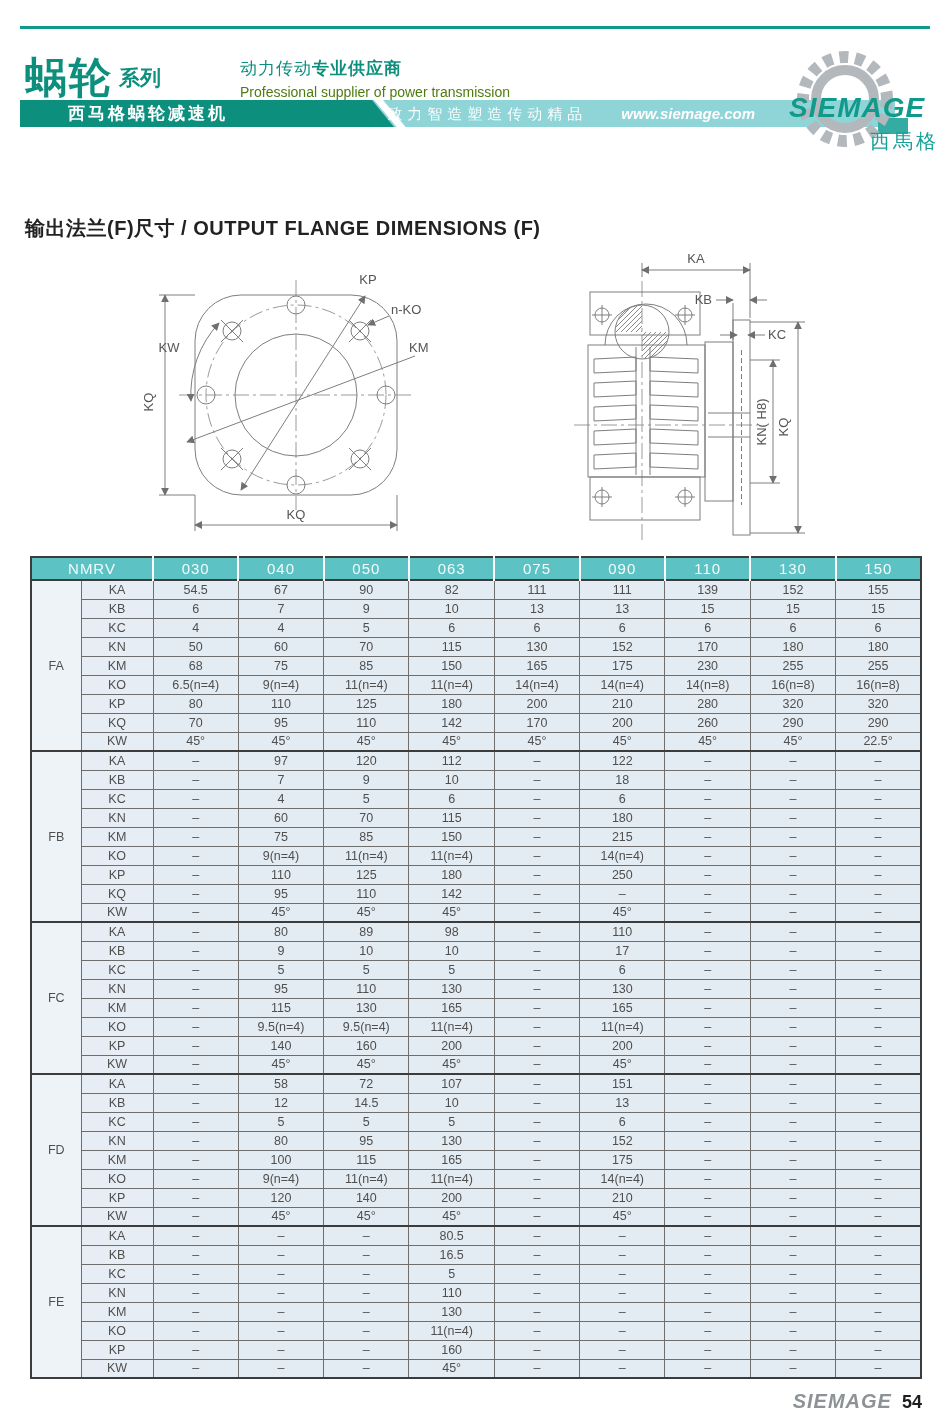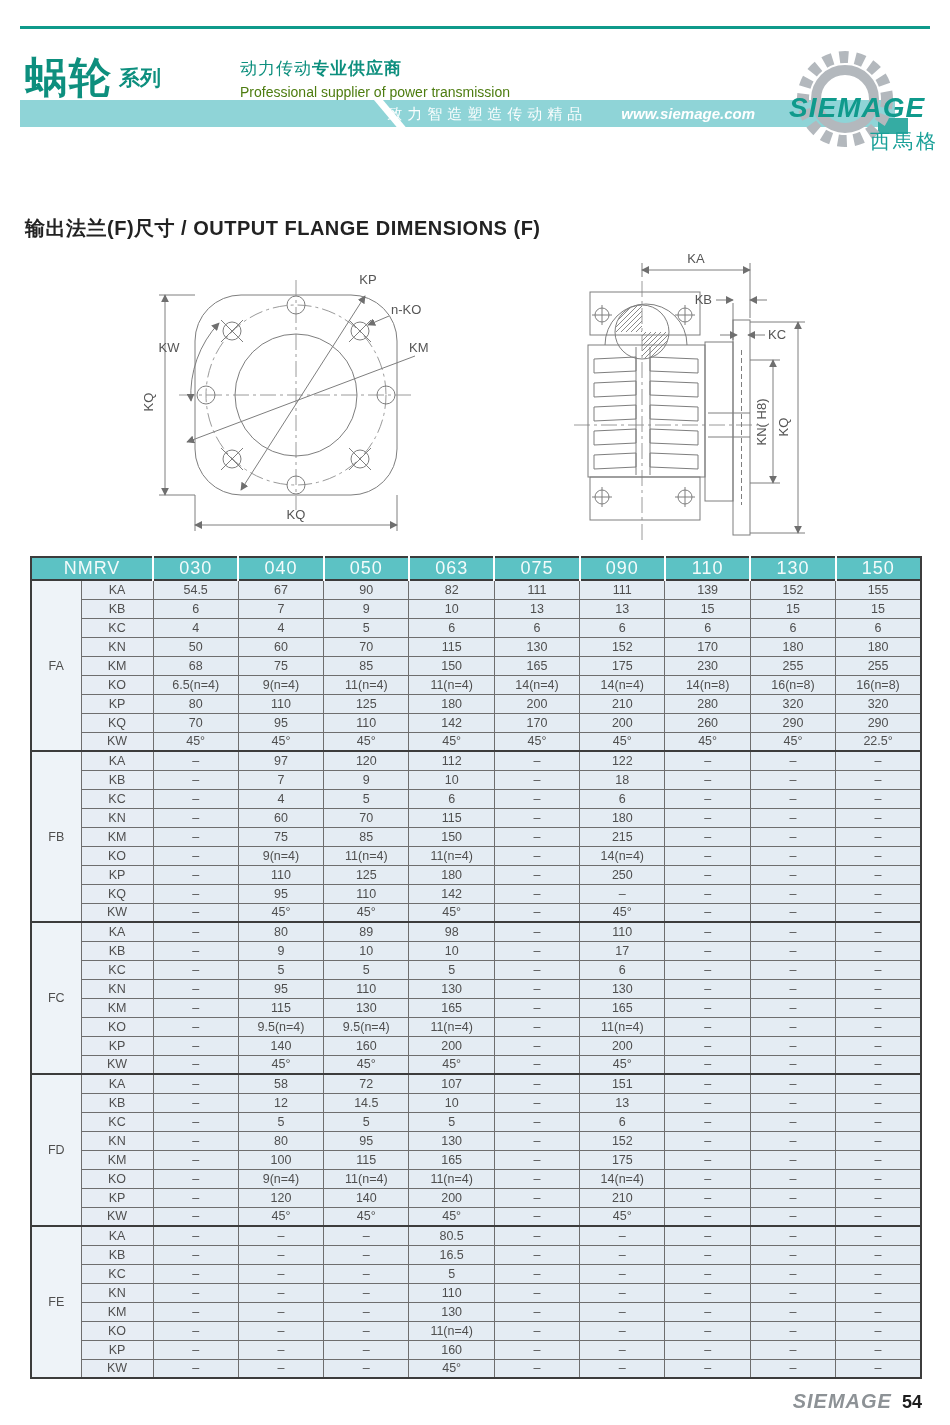--- a/index.html
+++ b/index.html
@@ -40,21 +40,21 @@
   
   .front-svg { position:absolute; left:125px; top:252px; }
   .side-svg  { position:absolute; left:558px; top:245px; }
   svg text { font-family:"Liberation Sans", sans-serif; font-size:13px; fill:#555; }
 
   
   .table-wrap { position:absolute; left:30px; top:556px; }
   table { border-collapse:collapse; table-layout:fixed; width:892px; font-size:12.5px; color:#4f4f4f; border:2px solid #3c3c3c; }
   col.c-group { width:50px; } col.c-label { width:72px; }
   th, td { border:1px solid #6e6e6e; height:19px; padding:0 2px; text-align:center; vertical-align:middle; white-space:nowrap; overflow:hidden; }
-  thead th { background:#5cc2c4; color:#f3fbfb; font-weight:normal; font-size:18px; letter-spacing:1px; height:23px;
+  thead th { background:#5cc2c4; color:#f3fbfb; font-weight:normal; font-size:15px; letter-spacing:1px; height:23px;
              border-left:2px solid #fff; border-right:2px solid #fff; border-top:2px solid #3c3c3c; border-bottom:1px solid #3c3c3c; }
   thead th:first-child { border-left:2px solid #3c3c3c; }
   thead th:last-child  { border-right:2px solid #3c3c3c; }
   tbody td { background:#e4ecf3; }
   tbody td.group-cell { background:#eef3f8; }
   tbody td.label-cell { background:#e7edf4; }
   tr.group-start td { border-top:2px solid #3c3c3c; }
 
   
   .footer { position:absolute; right:28px; bottom:12px; display:flex; align-items:baseline; gap:10px; }
@@ -77,20 +77,21 @@
     <div class="supplier-cn"><span>动力传动</span><b>专业供应商</b></div>
     <div class="supplier-en">Professional supplier of power transmission</div>
   </div>
 
   <div class="banner">
     <div class="banner-light"></div>
     <div class="banner-right">
       <span class="banner-slogan">致力智造塑造传动精品</span>
       <span class="banner-url">www.siemage.com</span>
     </div>
+    <div class="banner-dark">西马格蜗轮减速机</div>
     <div class="banner-gap"></div>
   </div>
   <div class="corner-accent"></div>
 
   <div class="logo">
     <svg class="logo-gear" width="130" height="115" viewBox="0 0 130 115">
       <g fill="none" stroke="#b3b8bd">
         <circle cx="62" cy="55" r="42" stroke-width="12" stroke-dasharray="9 7"></circle>
         <circle cx="62" cy="55" r="29" stroke-width="10"></circle>
       </g>

